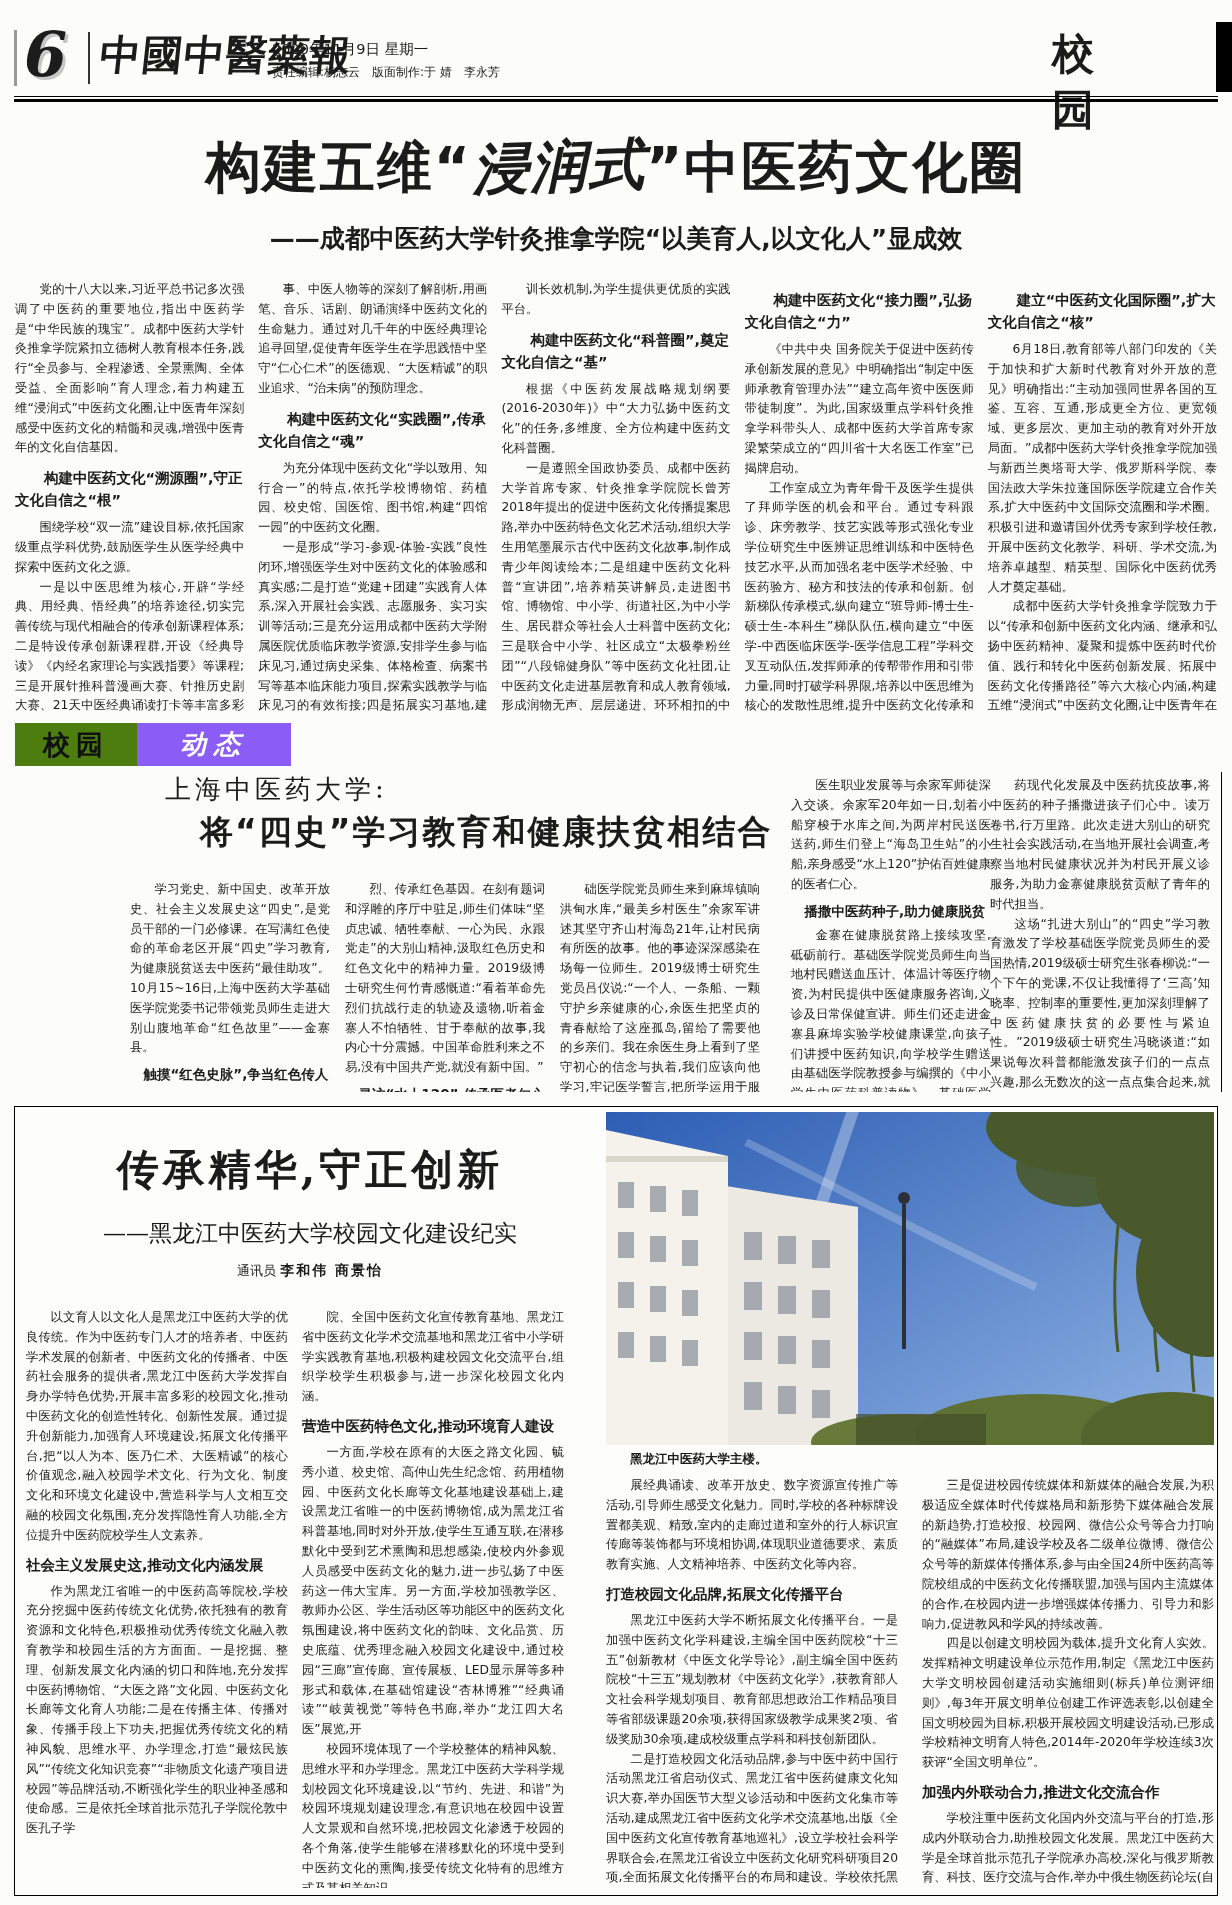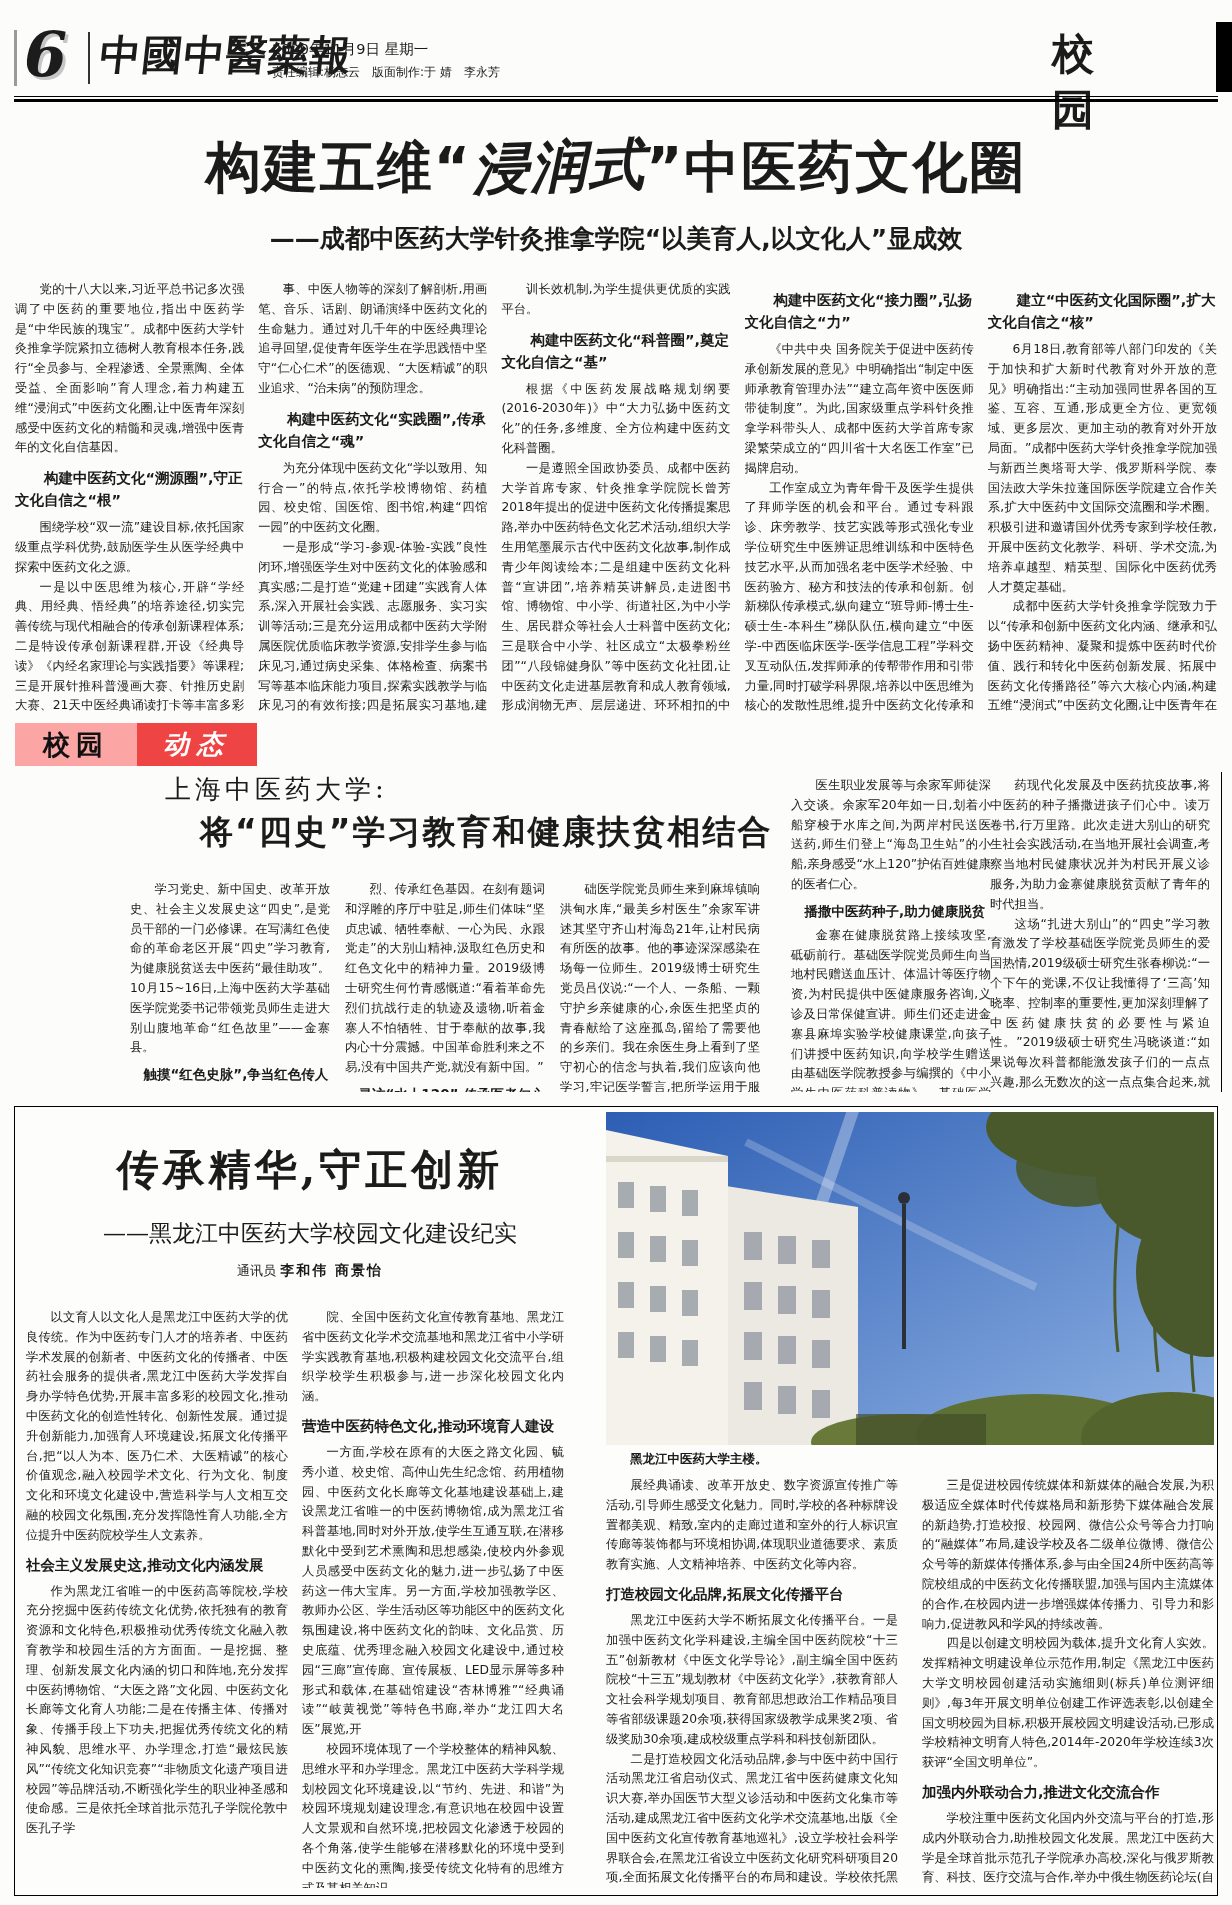--- a/index.html
+++ b/index.html
@@ -24,23 +24,23 @@
                letter-spacing:2px;white-space:nowrap;}
   .a1-script{font-family:"DejaVu Serif",serif;font-style:italic;font-weight:700;
              display:inline-block;transform:rotate(-2deg);font-size:1.02em;}
   .a1-subtitle{left:0;top:222px;width:1232px;text-align:center;font-size:25px;font-weight:700;}
   .a1-cols{left:15px;top:280px;width:1202px;height:436px;display:flex;gap:14px;}
   .a1-cols .col{flex:1 1 0;overflow:hidden;}
   .p{margin:0;text-indent:2em;text-align:justify;font-size:12.3px;line-height:19.8px;}
   .ch{margin:9px 0 7px;font-size:14.5px;line-height:22px;font-weight:bold;text-indent:2em;}
   .ch2{margin:6px 0 5px;font-size:13.5px;line-height:20px;font-weight:bold;text-align:left;text-indent:1em;}
   
-  .tag1{left:15px;top:723px;width:122px;height:43px;background:#fca5a5;color:#111;
+  .tag1{left:15px;top:723px;width:122px;height:43px;background:#4d7c0f;color:#111;
         font-size:27px;font-weight:900;display:flex;align-items:center;justify-content:center;letter-spacing:6px;}
-  .tag2{left:137px;top:723px;width:120px;height:43px;background:#ef4444;color:#fff;
+  .tag2{left:137px;top:723px;width:154px;height:43px;background:#8b5cf6;color:#fff;
         font-size:26px;font-weight:700;font-style:italic;font-family:"DejaVu Serif",serif;
         display:flex;align-items:center;justify-content:center;letter-spacing:8px;}
   
   .a2-kicker{left:165px;top:772px;font-size:26px;font-family:"DejaVu Serif",serif;letter-spacing:4px;}
   .a2-headline{left:200px;top:810px;font-size:33px;font-weight:700;letter-spacing:2px;white-space:nowrap;}
   .a2col{overflow:hidden;width:200px;}
   .a2c1{left:130px;top:880px;height:212px;}
   .a2c2{left:345px;top:880px;height:212px;}
   .a2c3{left:560px;top:880px;height:212px;}
   .a2c4{left:775px;top:776px;height:316px;margin-left:16px;}

